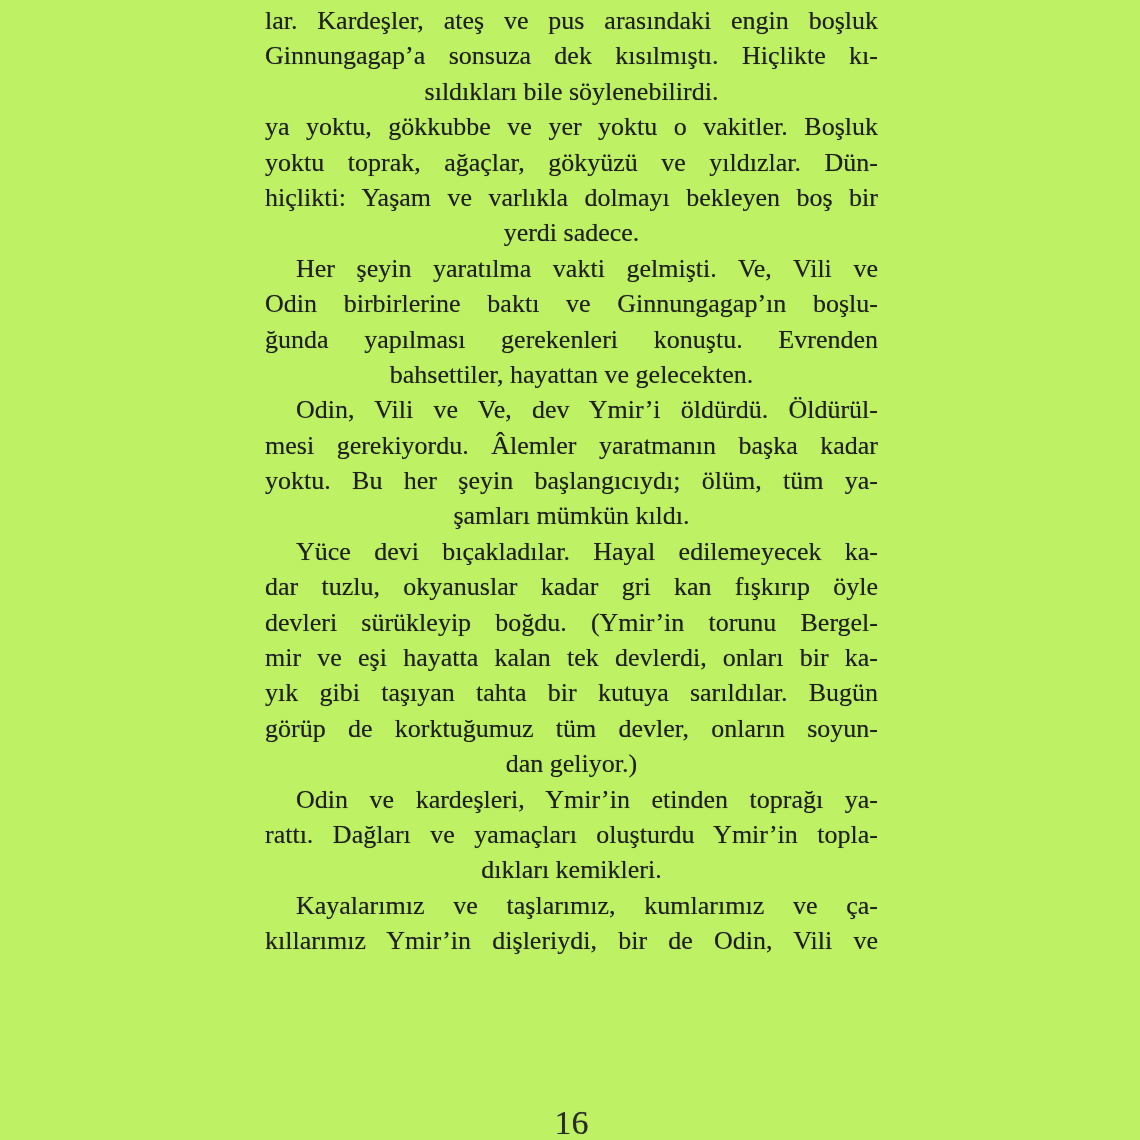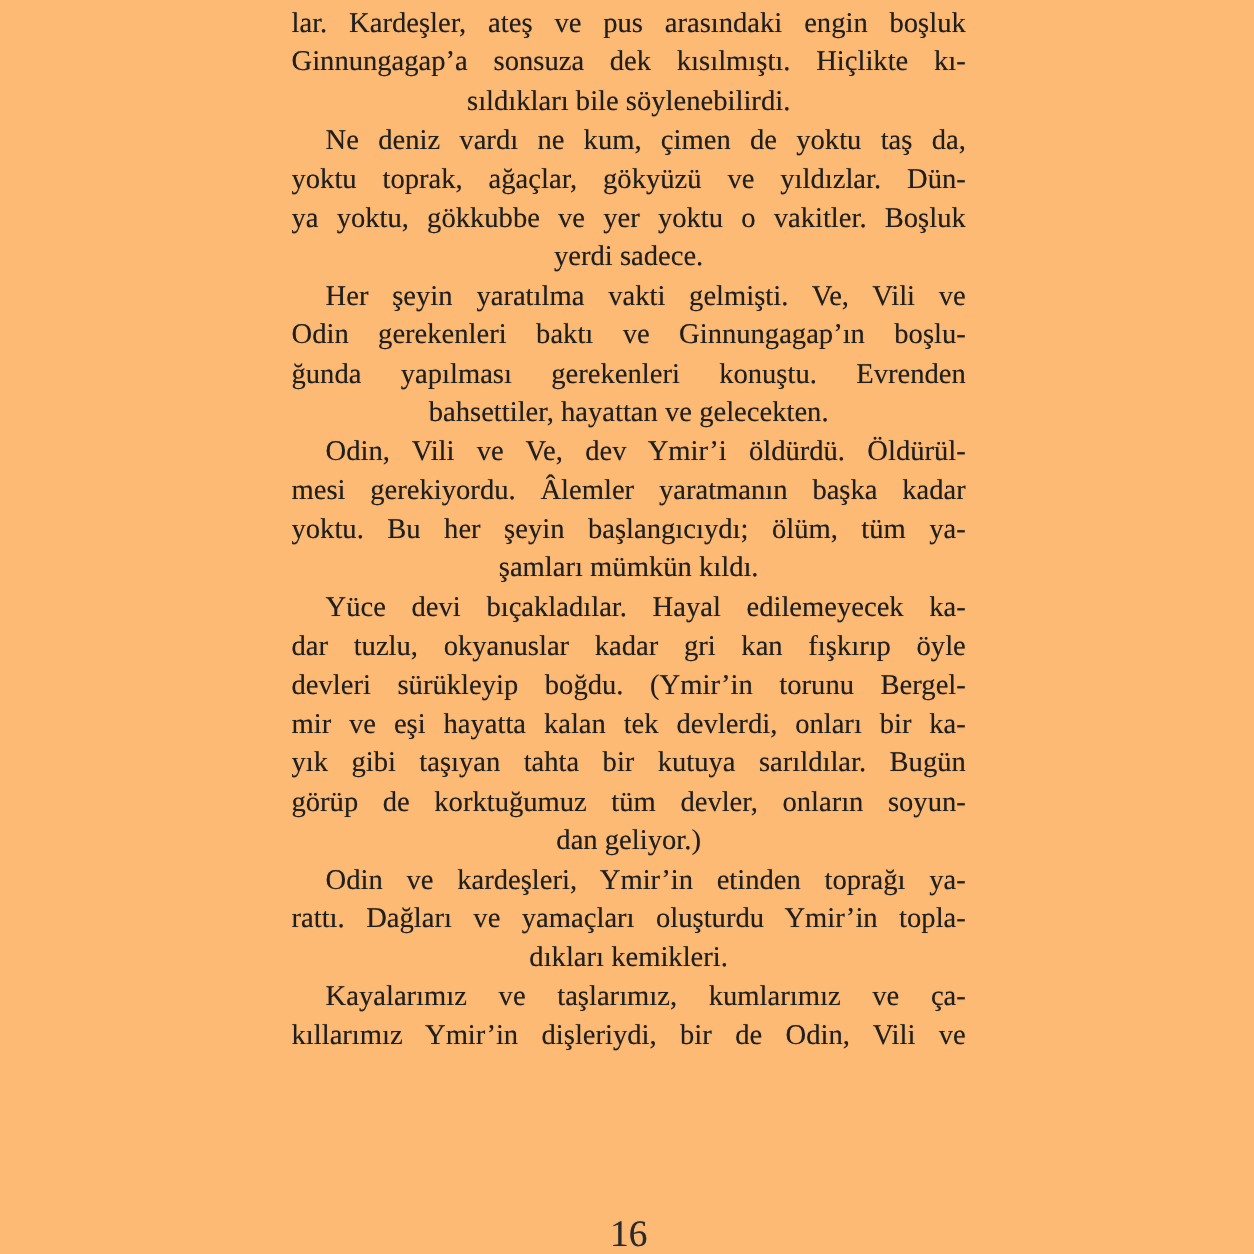--- a/index.html
+++ b/index.html
@@ -4,21 +4,21 @@
 <style>
   html, body {
     margin: 0;
     padding: 0;
     background: #ffffff;
   }
   .canvas {
     position: relative;
     width: 1140px;
     height: 1140px;
-    background: #fdba74;
+    background: #bef264;
     overflow: hidden;
     font-family: "Liberation Serif", "DejaVu Serif", serif;
   }
   .text-block {
     position: absolute;
     left: 265px;
     top: 3px;
     width: 613px;
     color: #1f1f1f;
     font-size: 26px;
@@ -55,28 +55,28 @@
 <body>
 
 <div class="canvas">
   <div class="text-block">
       <div class="paragraph">
         <div class="line justified">lar. Kardeşler, ateş ve pus arasındaki engin boşluk</div>
         <div class="line justified">Ginnungagap’a sonsuza dek kısılmıştı. Hiçlikte kı-</div>
         <div class="line">sıldıkları bile söylenebilirdi.</div>
       </div>
       <div class="paragraph">
-        <div class="line justified indent">Ne deniz vardı ne kum, çimen de yoktu taş da,</div>
+        <div class="line justified">ya yoktu, gökkubbe ve yer yoktu o vakitler. Boşluk</div>
         <div class="line justified">yoktu toprak, ağaçlar, gökyüzü ve yıldızlar. Dün-</div>
-        <div class="line justified">ya yoktu, gökkubbe ve yer yoktu o vakitler. Boşluk</div>
+        <div class="line justified">hiçlikti: Yaşam ve varlıkla dolmayı bekleyen boş bir</div>
         <div class="line">yerdi sadece.</div>
       </div>
       <div class="paragraph">
         <div class="line justified indent">Her şeyin yaratılma vakti gelmişti. Ve, Vili ve</div>
-        <div class="line justified">Odin gerekenleri baktı ve Ginnungagap’ın boşlu-</div>
+        <div class="line justified">Odin birbirlerine baktı ve Ginnungagap’ın boşlu-</div>
         <div class="line justified">ğunda yapılması gerekenleri konuştu. Evrenden</div>
         <div class="line">bahsettiler, hayattan ve gelecekten.</div>
       </div>
       <div class="paragraph">
         <div class="line justified indent">Odin, Vili ve Ve, dev Ymir’i öldürdü. Öldürül-</div>
         <div class="line justified">mesi gerekiyordu. Âlemler yaratmanın başka kadar</div>
         <div class="line justified">yoktu. Bu her şeyin başlangıcıydı; ölüm, tüm ya-</div>
         <div class="line">şamları mümkün kıldı.</div>
       </div>
       <div class="paragraph">

